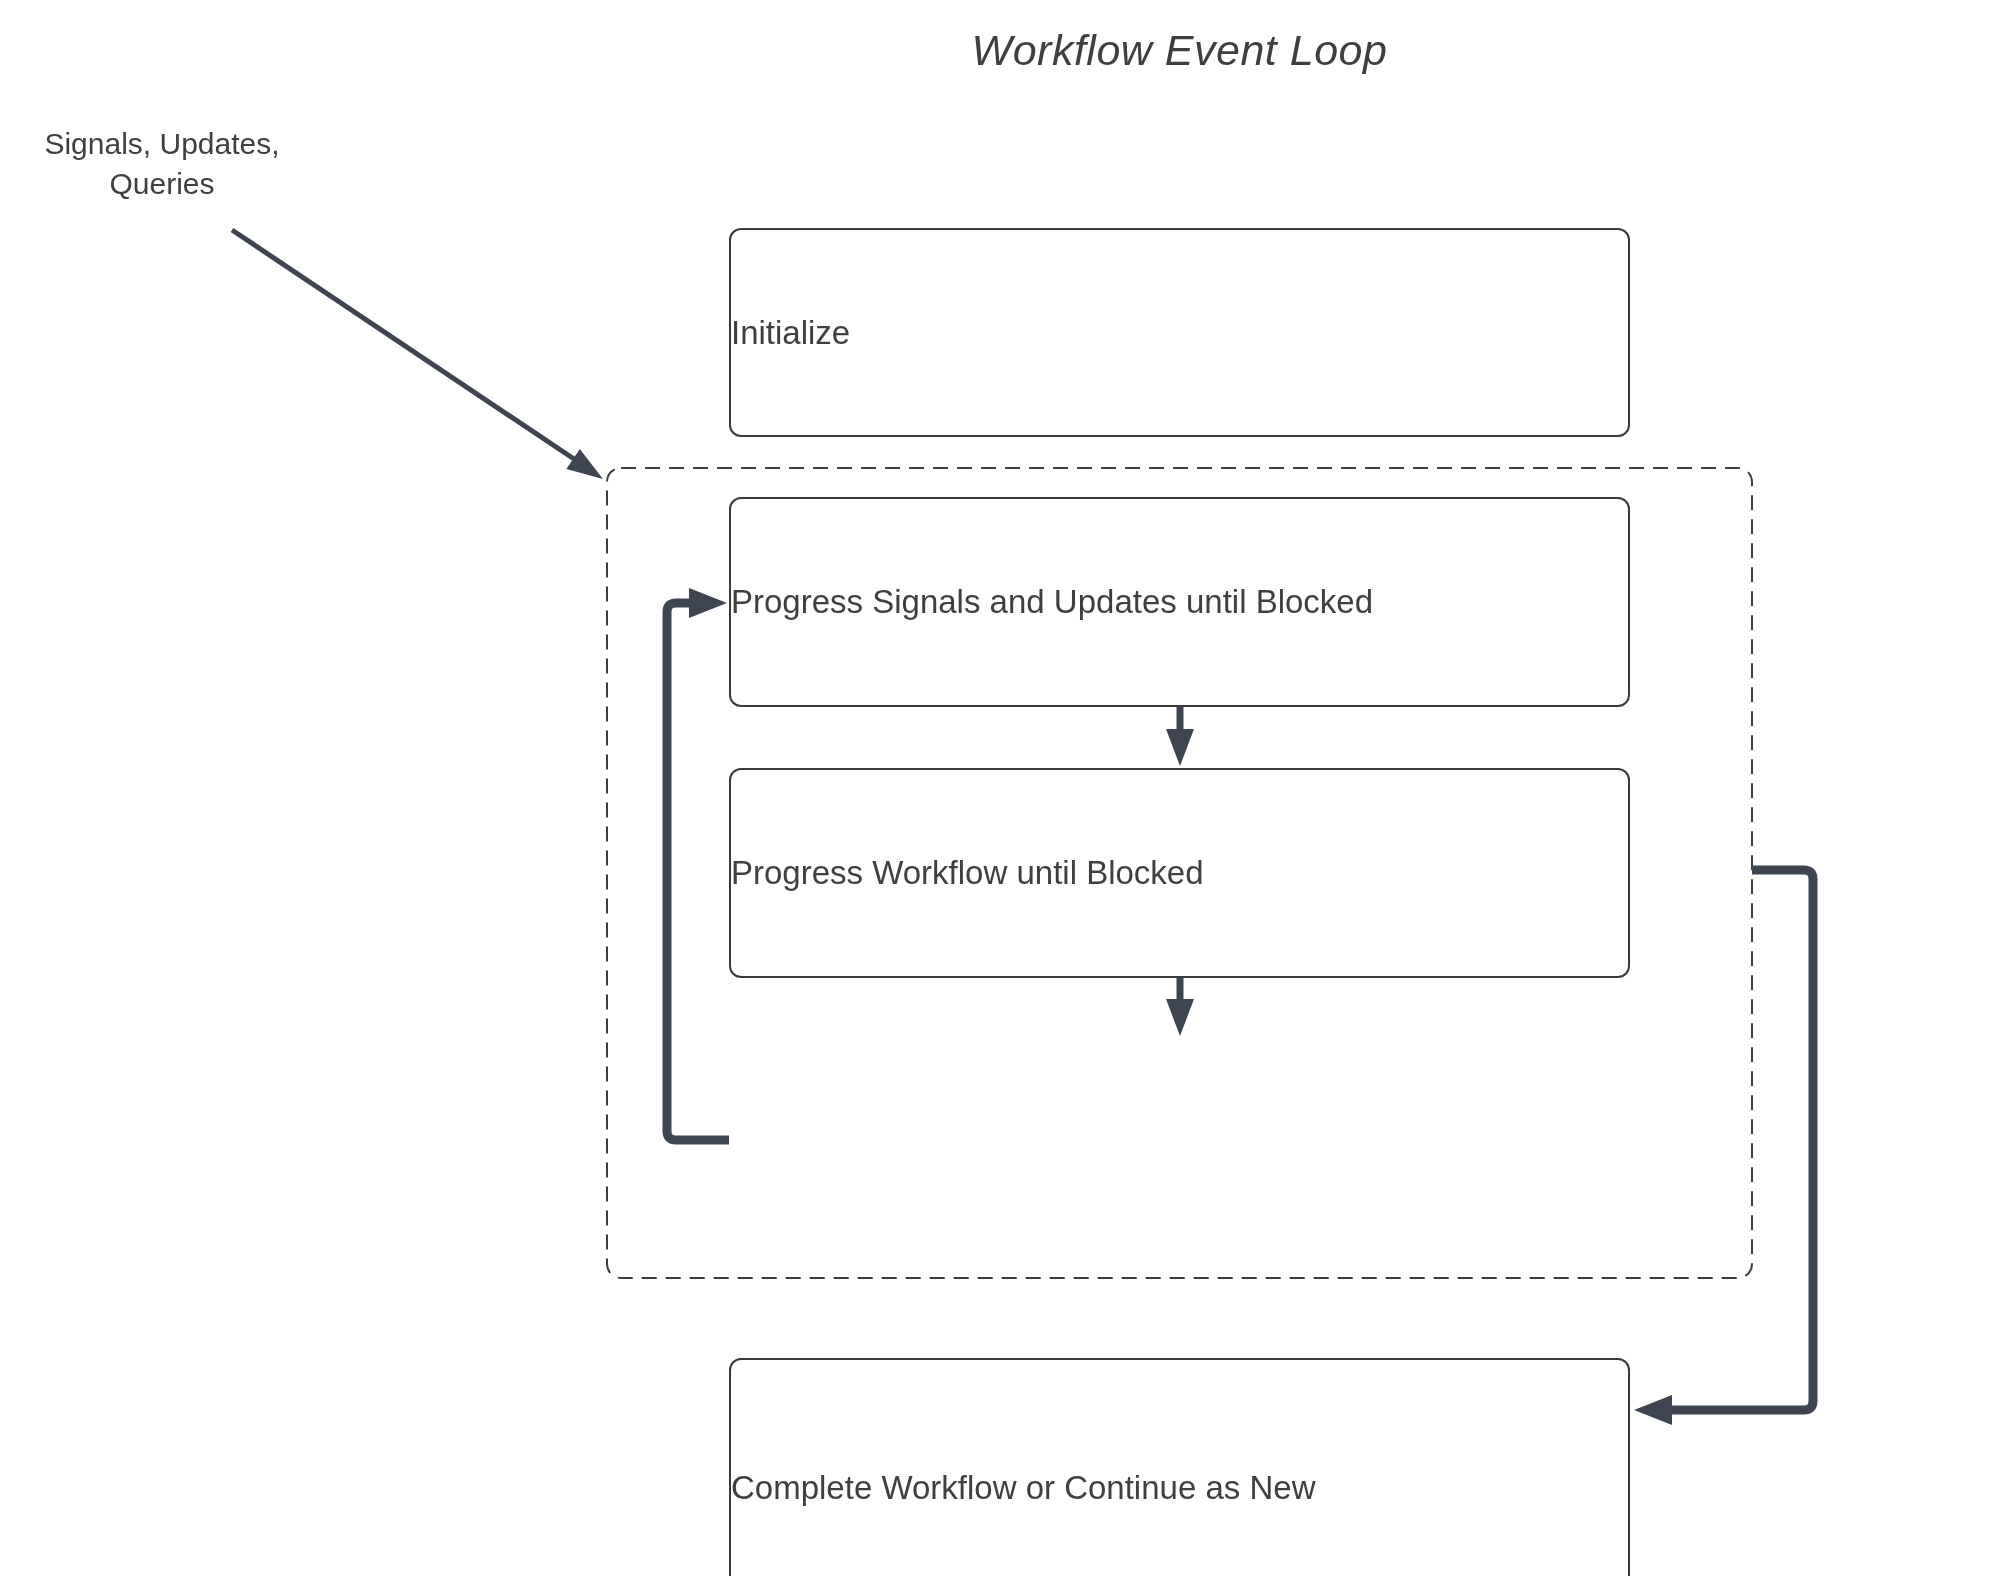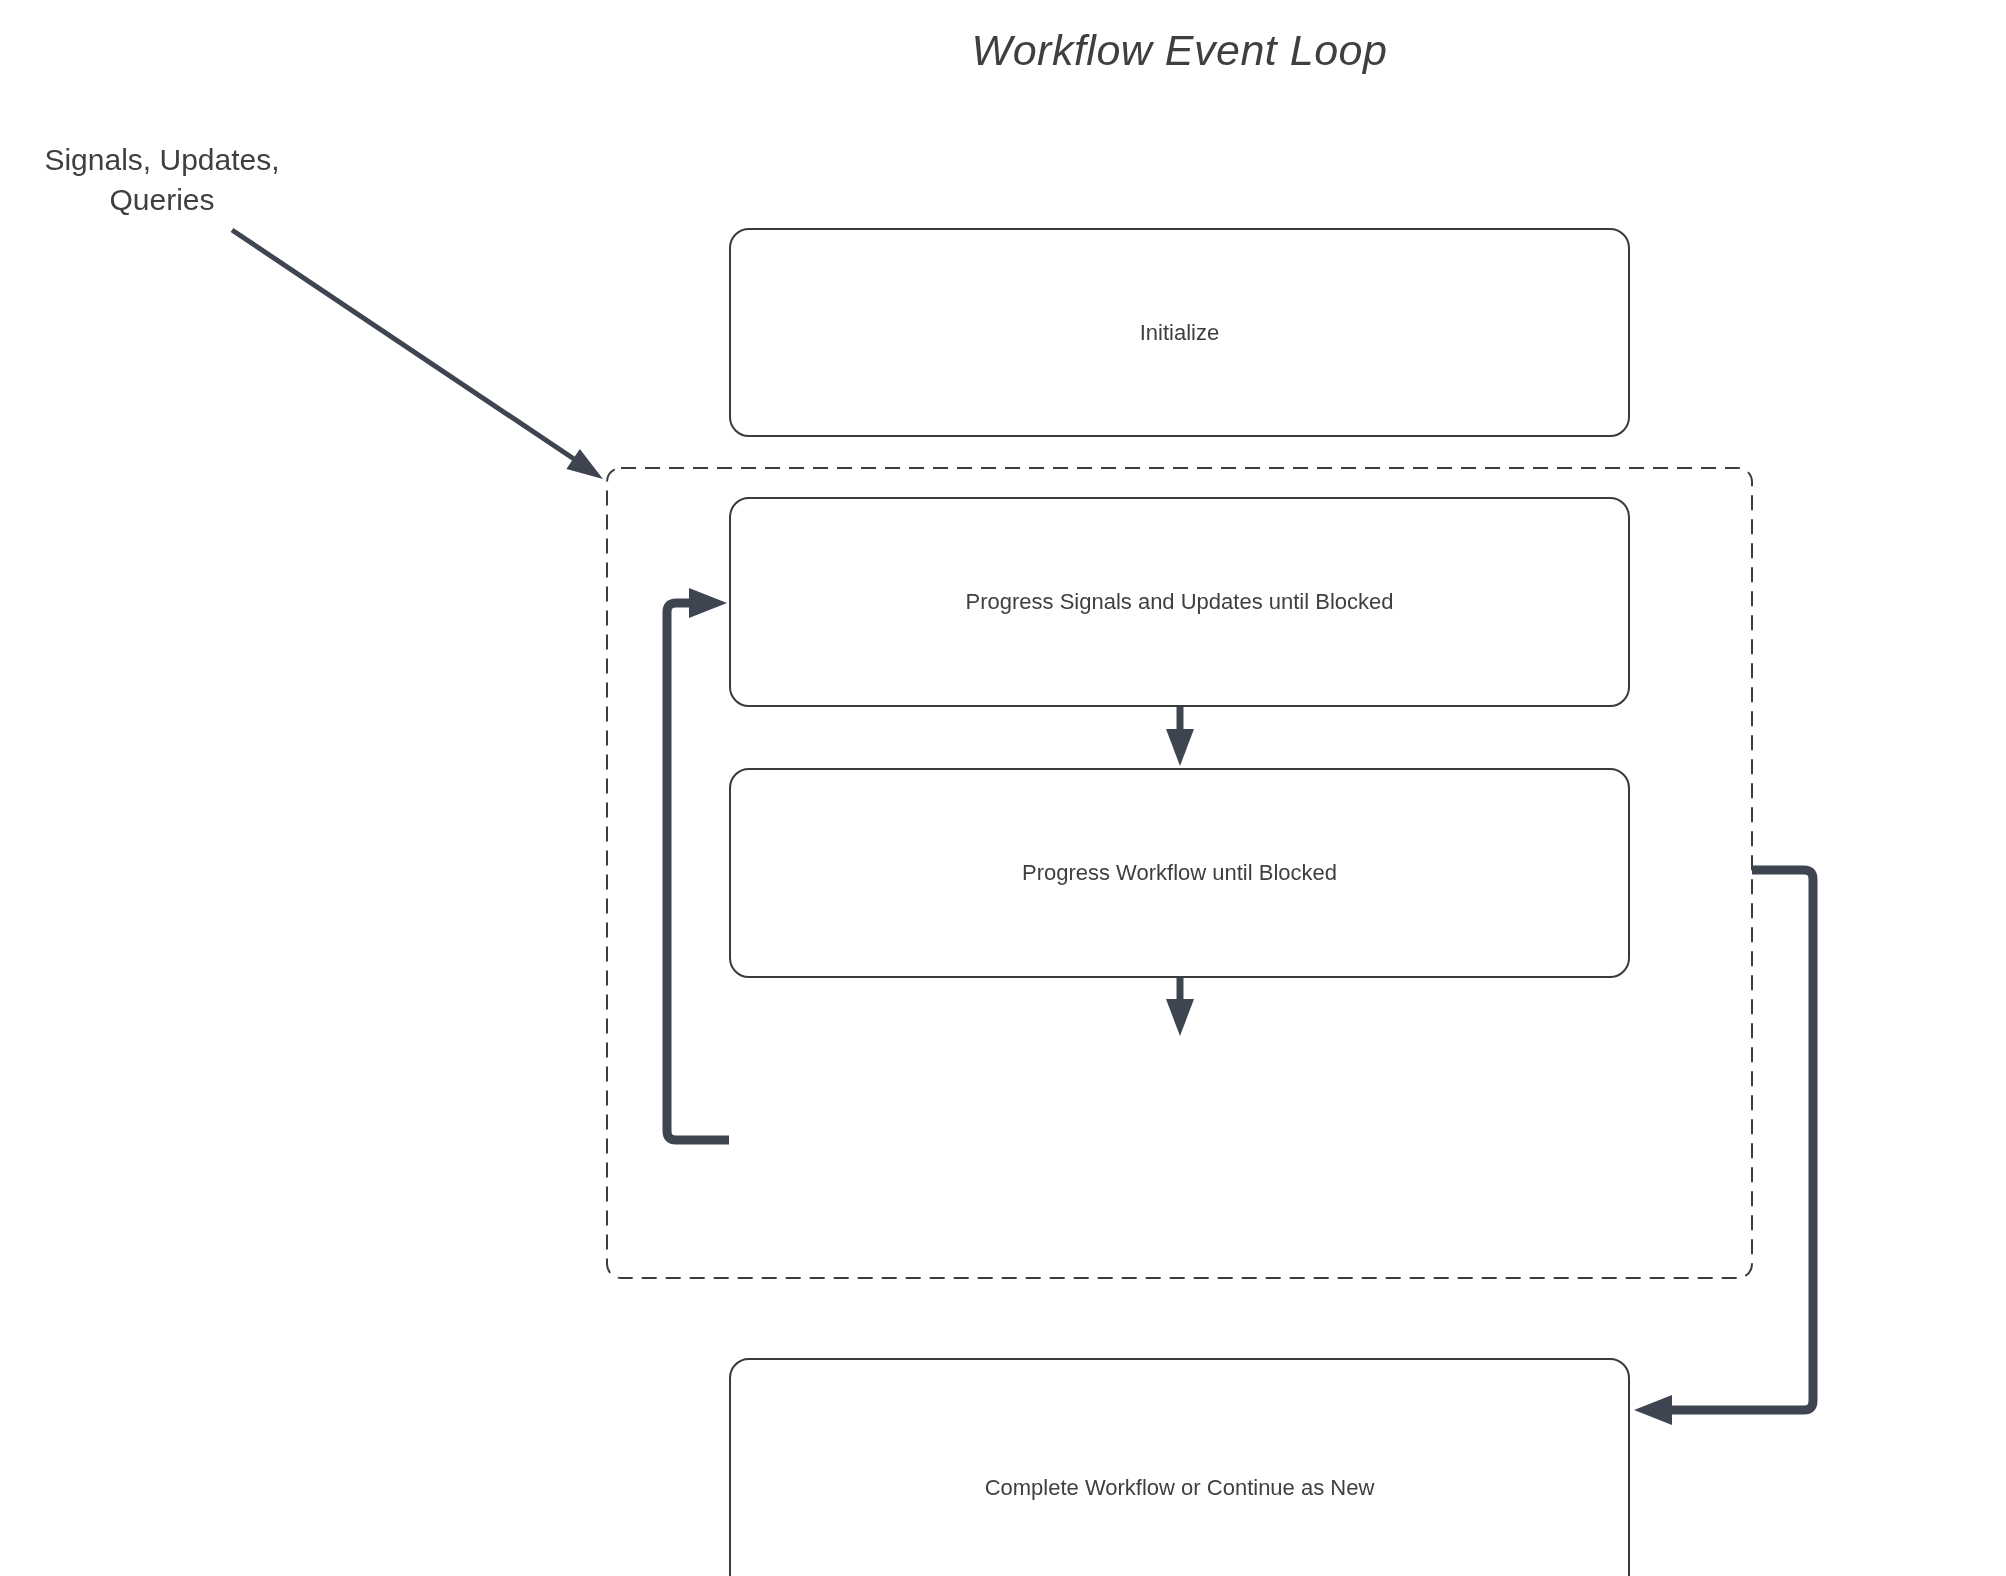--- a/index.html
+++ b/index.html
@@ -30,41 +30,40 @@
     width: 901px;
     text-align: center;
     font-size: 43px;
     font-style: italic;
     color: #3f3f3f;
     letter-spacing: 0.5px;
   }
   .external-label {
     position: absolute;
     left: 22px;
-    top: 140px;
+    top: 124px;
     width: 280px;
     text-align: center;
     font-size: 30px;
     line-height: 40px;
     color: #3f3f3f;
   }
   .node {
     position: absolute;
     left: 729px;
     width: 901px;
     height: 210px;
     box-sizing: border-box;
     background: #ffffff;
     border: 2px solid #3a3a3a;
-    border-radius: 20px;
+    border-radius: 12px;
     display: flex;
     align-items: center;
-    justify-content: center;
     text-align: center;
-    font-size: 22px;
+    font-size: 33px;
     color: #3f3f3f;
   }
   .node-initialize        { top: 228px;  height: 209px; }
   .node-progress-signals  { top: 497px;  }
   .node-progress-workflow { top: 768px;  }
   .node-execute-queries   { top: 1037px; }
   .node-complete          { top: 1358px; height: 260px; }
 </style>
 </head>
 <body>

